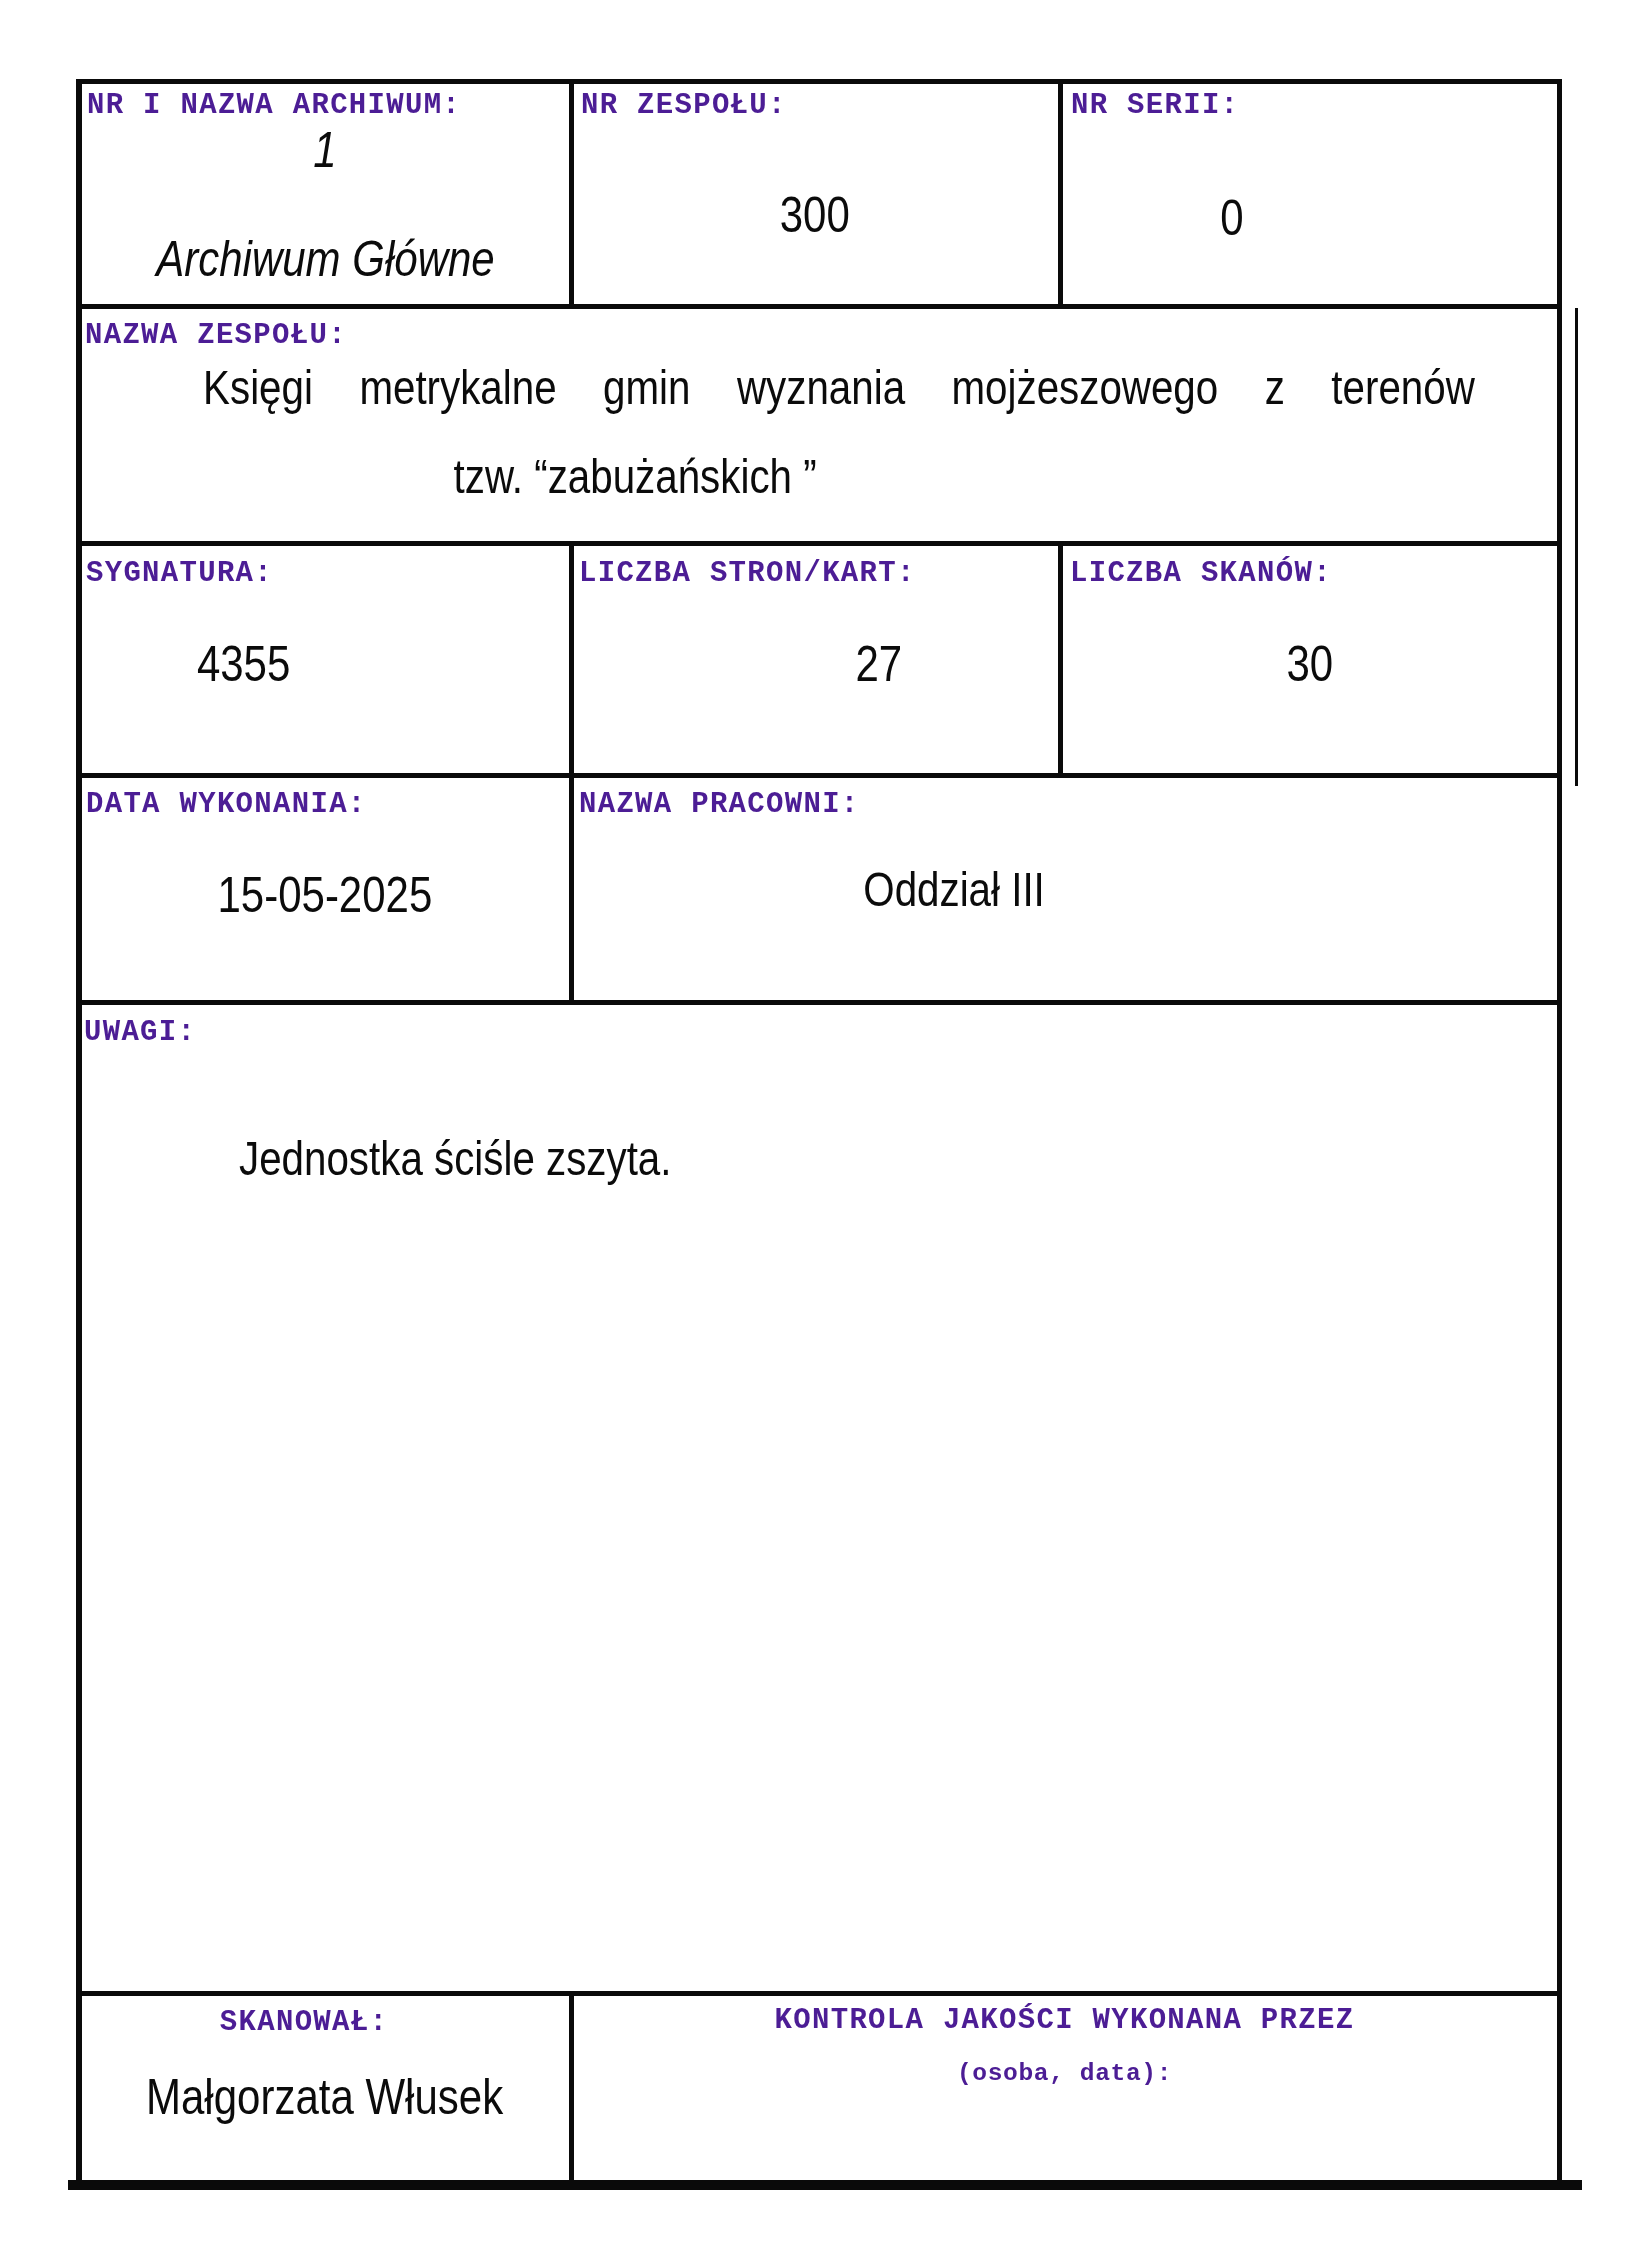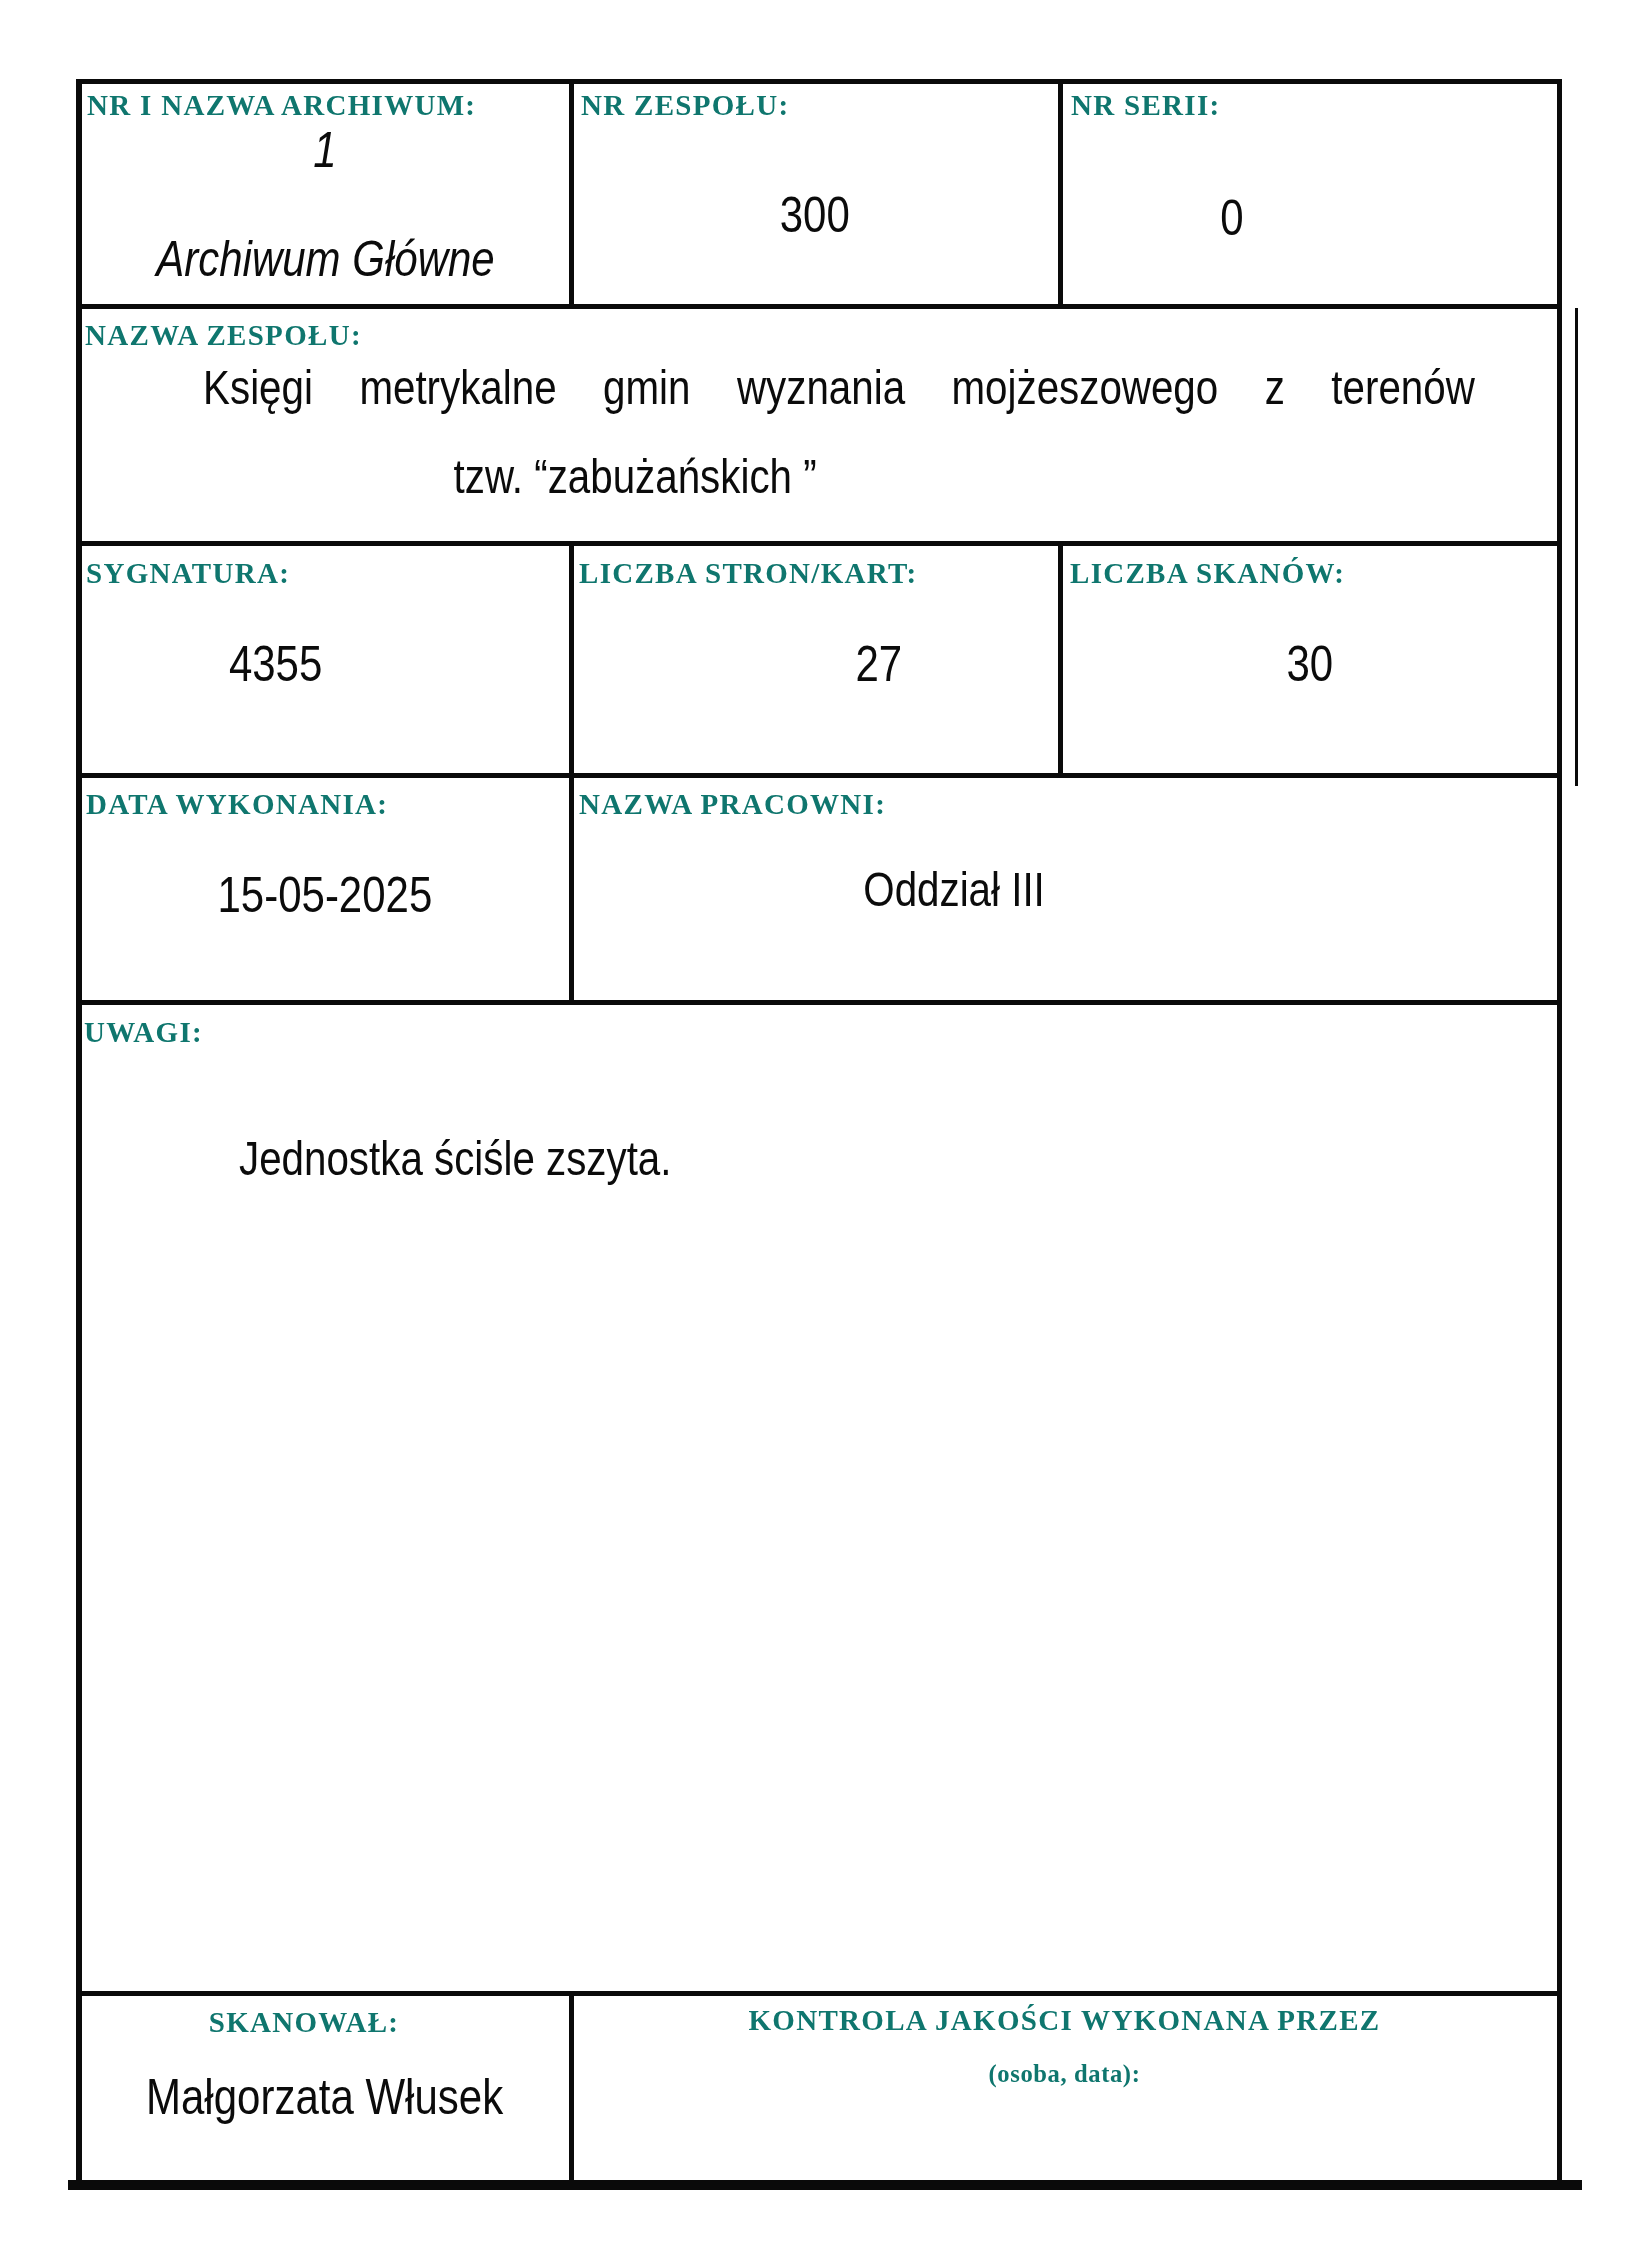--- a/index.html
+++ b/index.html
@@ -7,25 +7,25 @@
     position:relative;
     width:1630px;
     height:2261px;
     background:#ffffff;
     overflow:hidden;
     font-family:"Liberation Sans",sans-serif;
   }
   .hline,.vline{position:absolute;background:#0a0a0a;}
   .lbl{
     position:absolute;
-    font-family:Liberation Serif, serif;
+    font-family:Liberation Mono, monospace;
     font-weight:bold;
     font-size:29px;
     letter-spacing:1.3px;
-    color:#0f766e;
+    color:#4c1d95;
     white-space:nowrap;
     line-height:1.1;
   }
   .lbl-sm{font-size:24.6px;letter-spacing:0.6px;}
   .val{
     position:absolute;
     font-family:"Liberation Sans",sans-serif;
     font-size:50px;
     color:#0b0b0b;
     white-space:nowrap;
@@ -80,21 +80,21 @@
 
   <div class="lbl" style="left:85px;top:320px;text-align:center;">NAZWA ZESPOŁU:</div>
   <div class="val ctr" style="left:82px;top:363px;width:1475px;font-size:48px;">
     <span class="cx fond-line1">Księgi metrykalne gmin wyznania mojżeszowego z terenów</span>
   </div>
   <div class="val ctr" style="left:82px;top:452px;width:1286px;font-size:48px;">
     <span class="shift-l" style="display:inline-block;">tzw. “zabużańskich ”</span>
   </div>
 
   <div class="lbl" style="left:86px;top:558px;">SYGNATURA:</div>
-  <div class="val ctr" style="left:82px;top:638px;width:324px;padding-left:32px;">
+  <div class="val ctr" style="left:82px;top:638px;width:324px;">
     <span class="cx">4355</span>
   </div>
 
   <div class="lbl" style="left:579px;top:558px;">LICZBA STRON/KART:</div>
   <div class="val ctr" style="left:730px;top:638px;width:297px;">
     <span class="cx">27</span>
   </div>
 
   <div class="lbl" style="left:1070px;top:558px;">LICZBA SKANÓW:</div>
   <div class="val ctr" style="left:1062px;top:638px;width:495px;">

